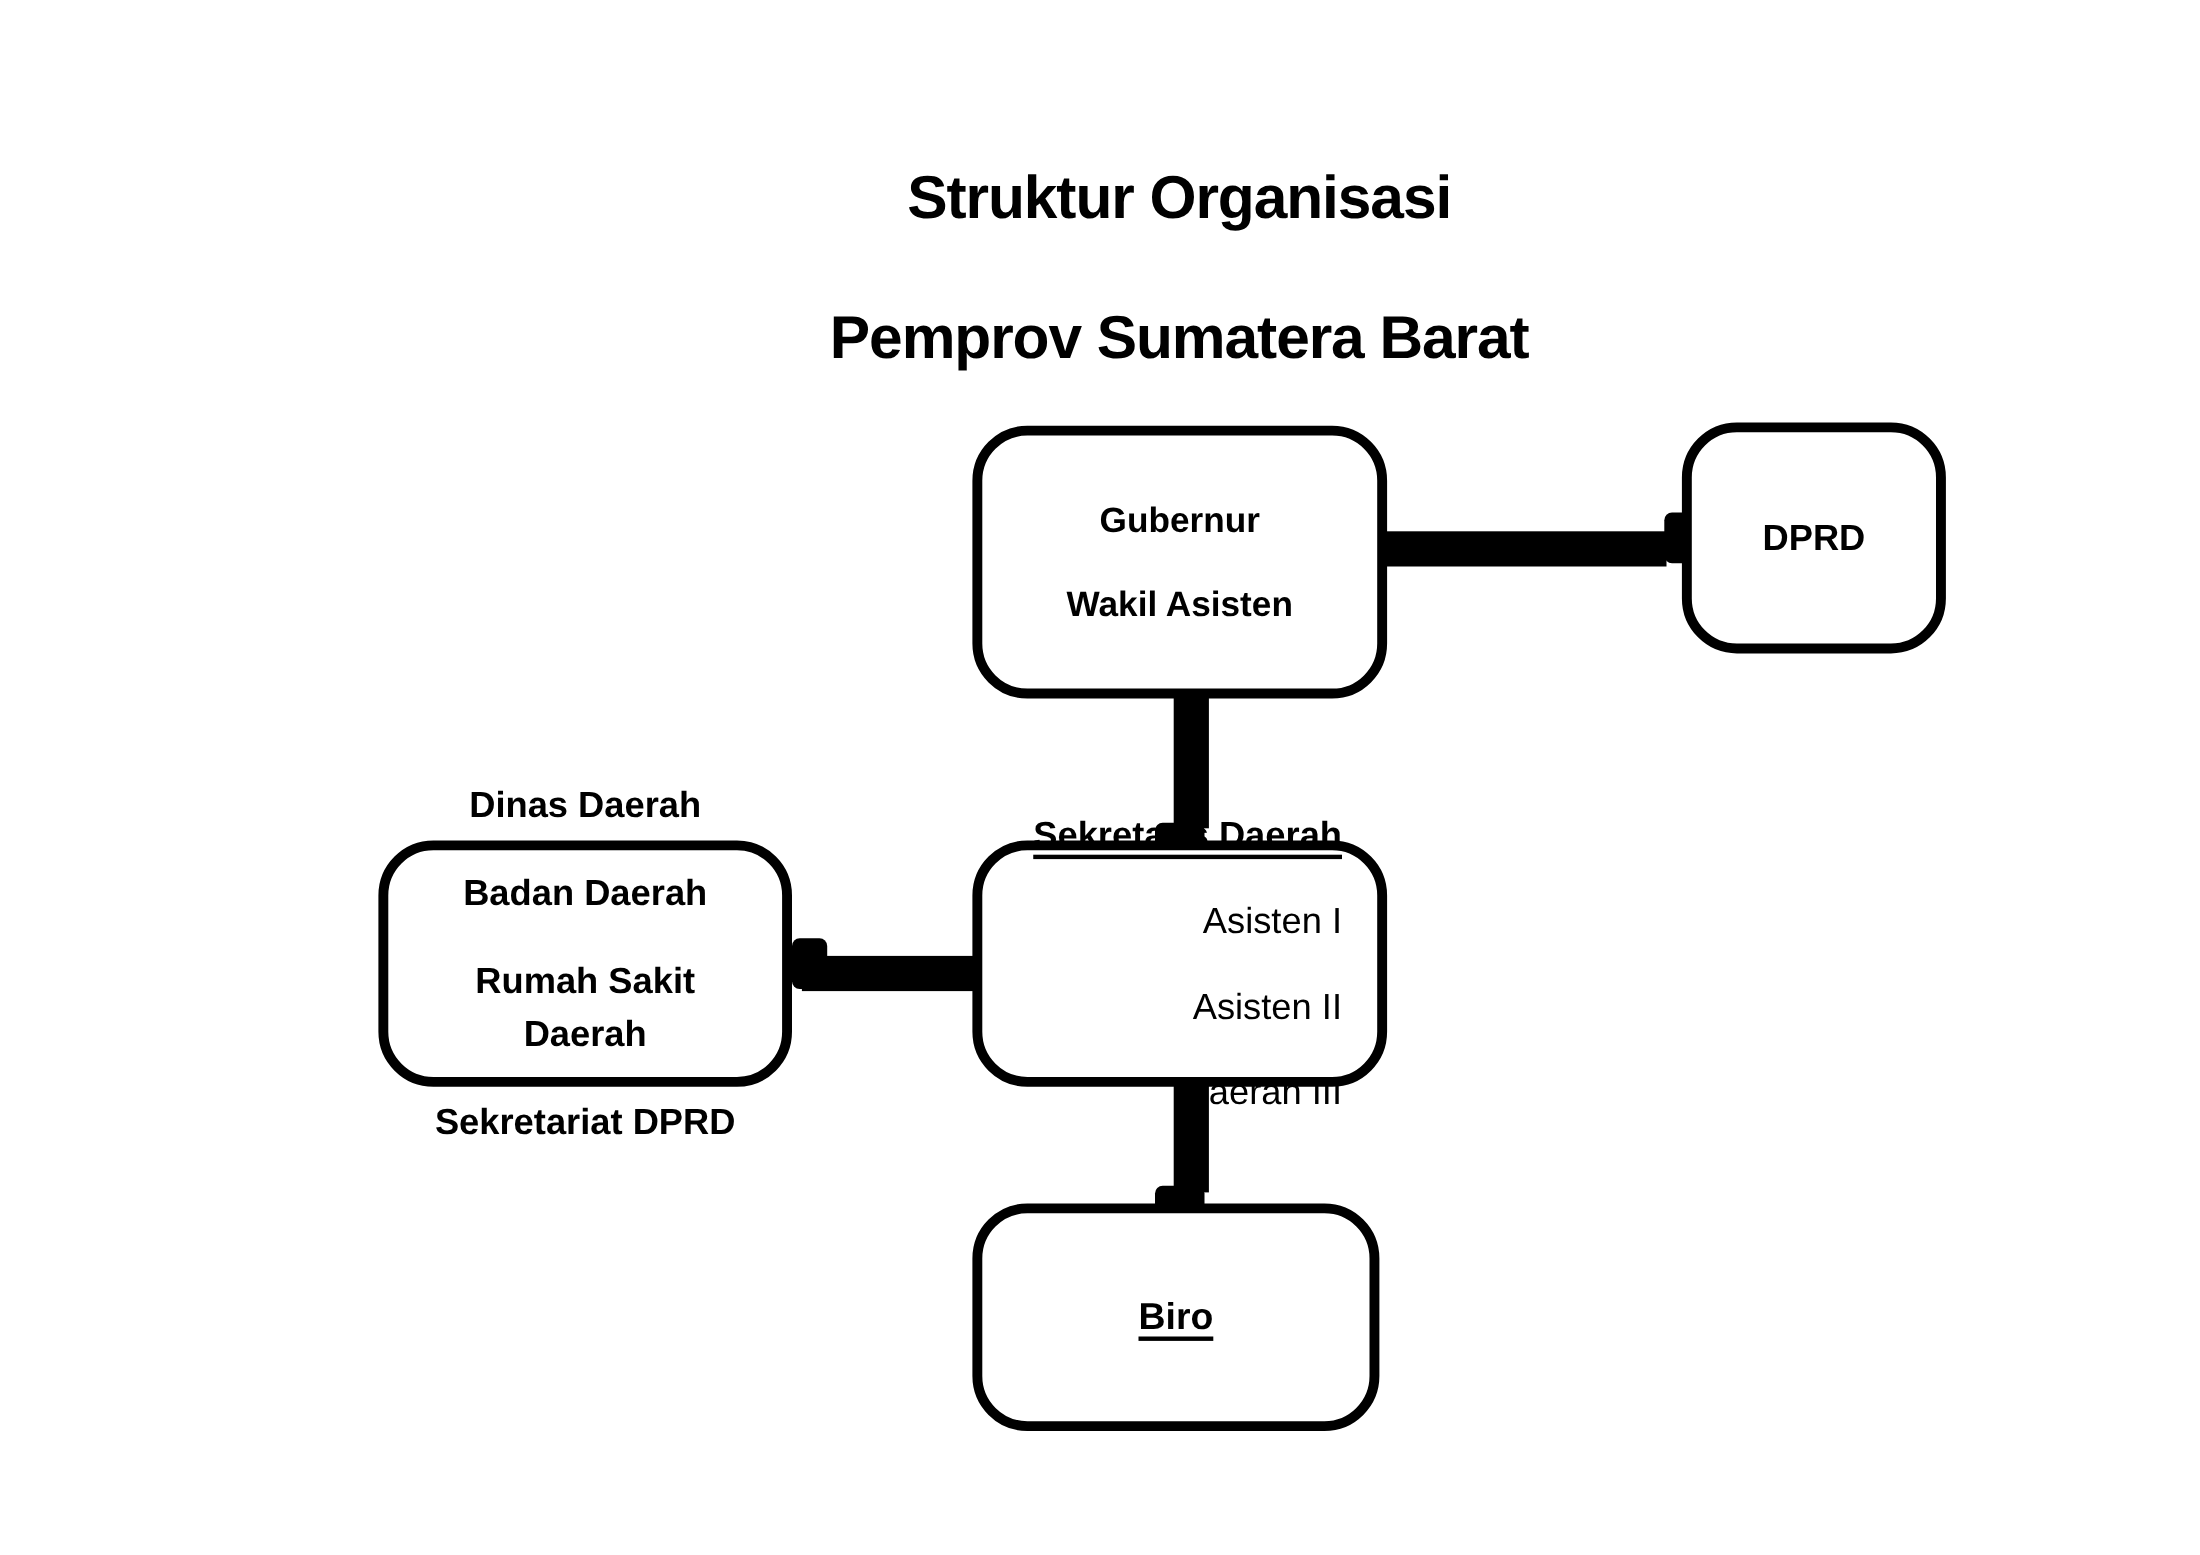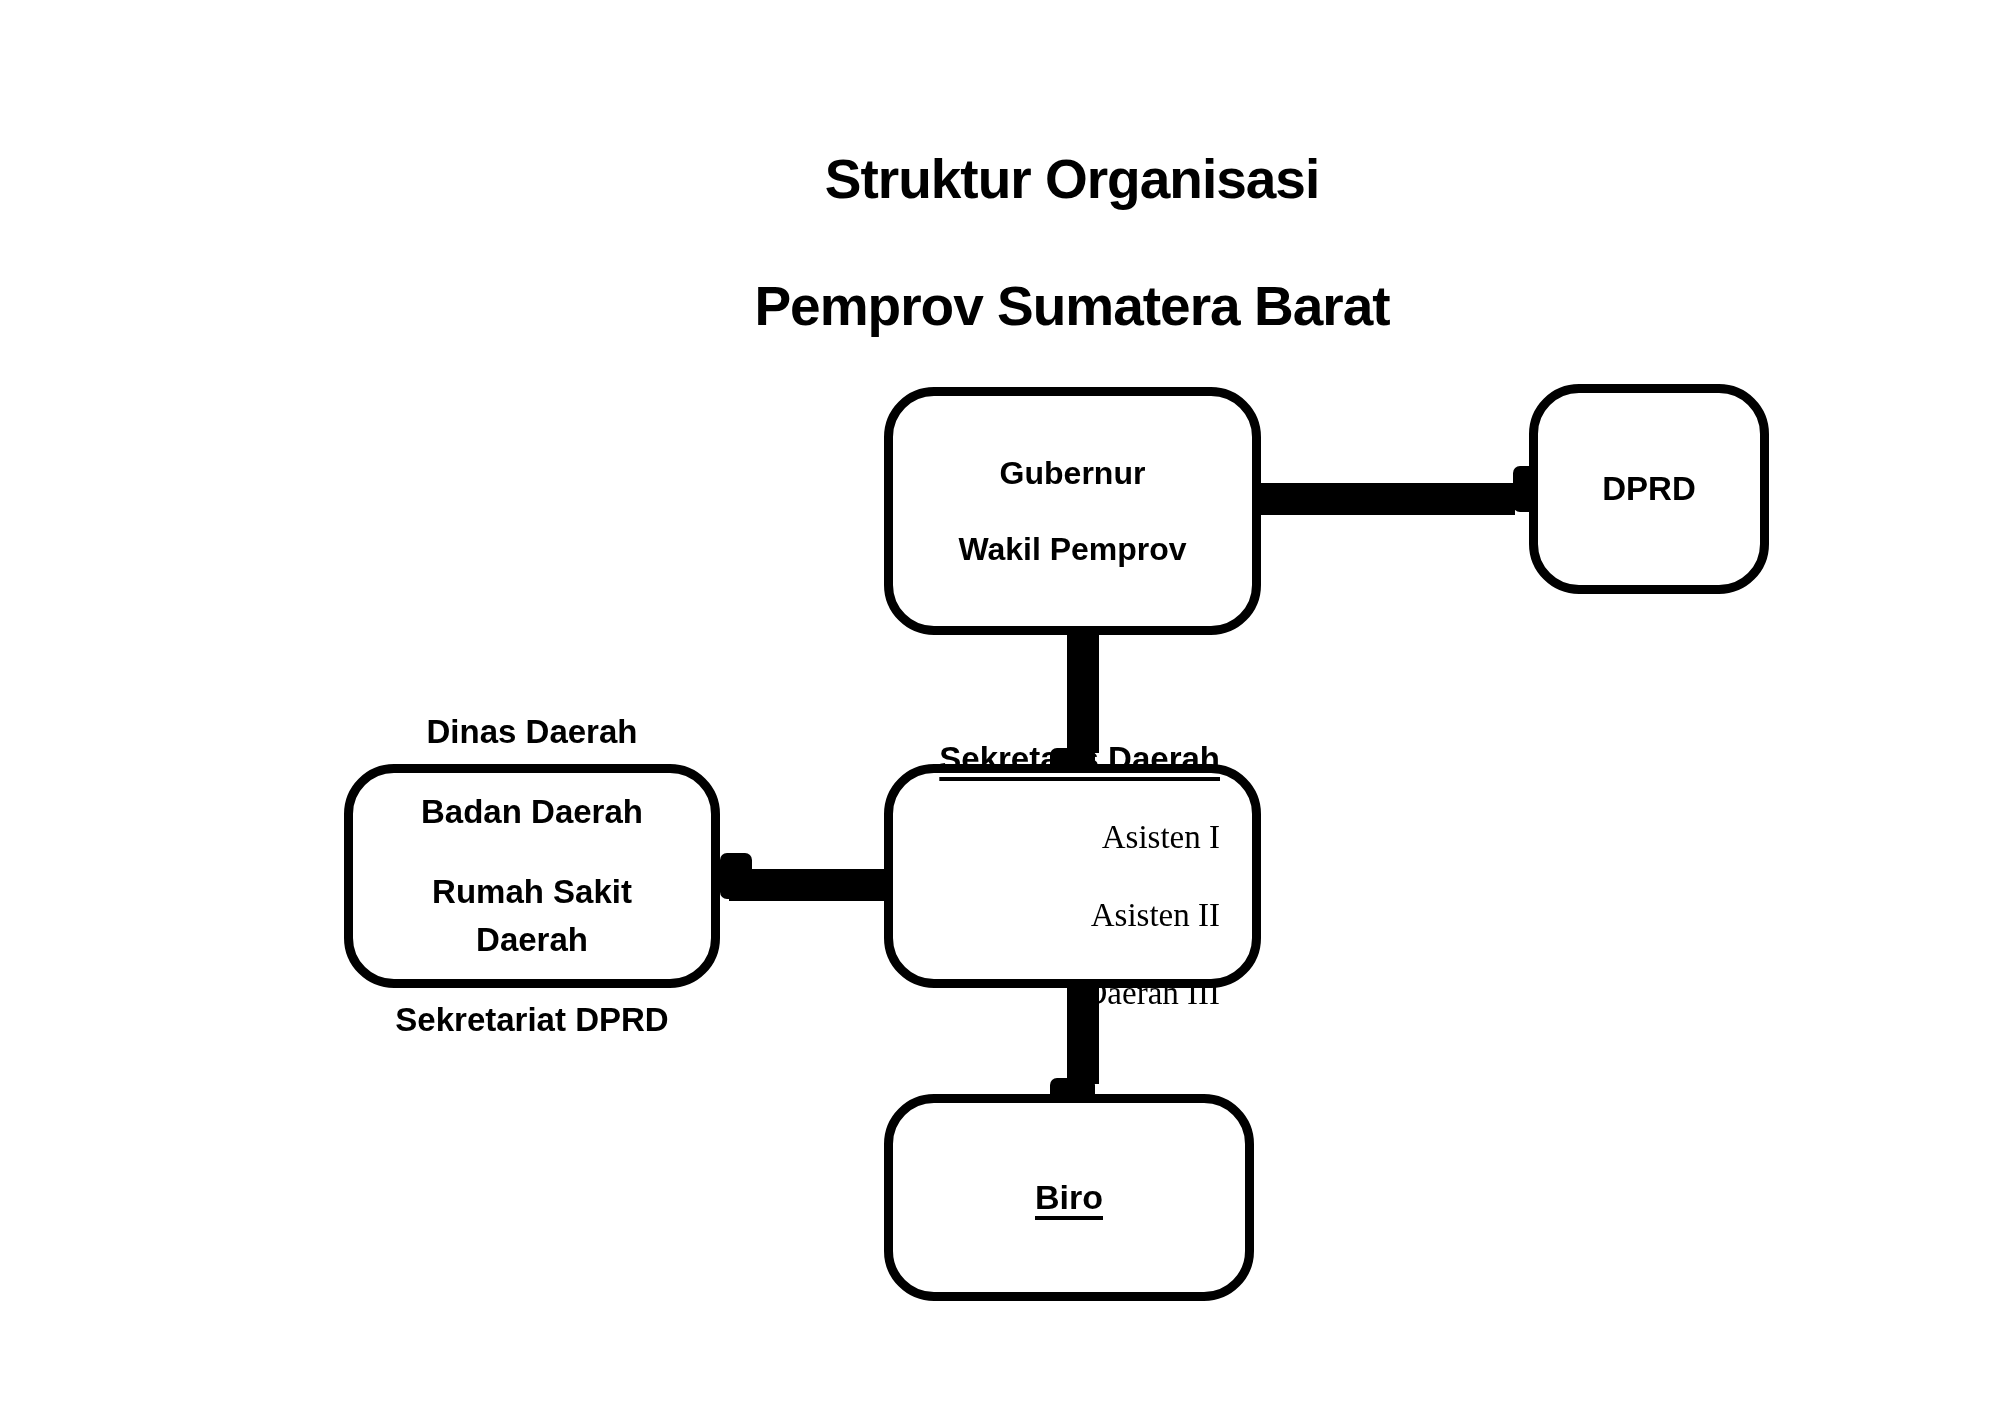--- a/index.html
+++ b/index.html
@@ -44,21 +44,21 @@
   .node-dprd       { left: 1497px; top: 352px;  width: 240px; height: 210px; font-size: 33px; }
   .node-sekretaris { left: 852px;  top: 732px;  width: 377px; height: 224px; font-size: 33px; line-height: 46px; align-items: flex-end; }
   .node-dinas      { left: 312px;  top: 732px;  width: 376px; height: 224px; font-size: 33px; line-height: 48px; }
   .node-biro       { left: 852px;  top: 1062px; width: 370px; height: 207px; font-size: 34px; }
 
   .underlined {
     text-decoration: underline;
     text-decoration-thickness: 4px;
     text-underline-offset: 7px;
   }
-  .regular { font-weight: 400; font-family: Liberation Serif, serif; }
+  .regular { font-weight: 400; }
 
   .edge { position: absolute; background: #000000; }
   .edge-cap { position: absolute; background: #000000; border-radius: 7px; }
 
   .edge-gub-dprd   { left: 1225px; top: 451px; width: 258px; height: 11px; }
   .cap-gub-dprd    { left: 1481px; top: 434px; width: 13px;  height: 46px; }
 
   .edge-gub-sekr   { left: 1035px; top: 555px; width: 11px;  height: 166px; }
   .cap-gub-sekr    { left: 1018px; top: 716px; width: 45px;  height: 13px; }
 
@@ -85,21 +85,21 @@
   <div class="edge-cap cap-gub-sekr"></div>
 
   <div class="edge edge-sekr-dinas"></div>
   <div class="edge-cap cap-sekr-dinas"></div>
 
   <div class="edge edge-sekr-biro"></div>
   <div class="edge-cap cap-sekr-biro"></div>
 
   <div class="node node-gubernur">
     <div>Gubernur</div>
-    <div>Wakil Pemprov</div>
+    <div>Wakil Asisten</div>
   </div>
 
   <div class="node node-dprd">
     <div>DPRD</div>
   </div>
 
   <div class="node node-sekretaris">
     <div class="underlined">Sekretaris Daerah</div>
     <div class="regular">Asisten I</div>
     <div class="regular">Asisten II</div>

